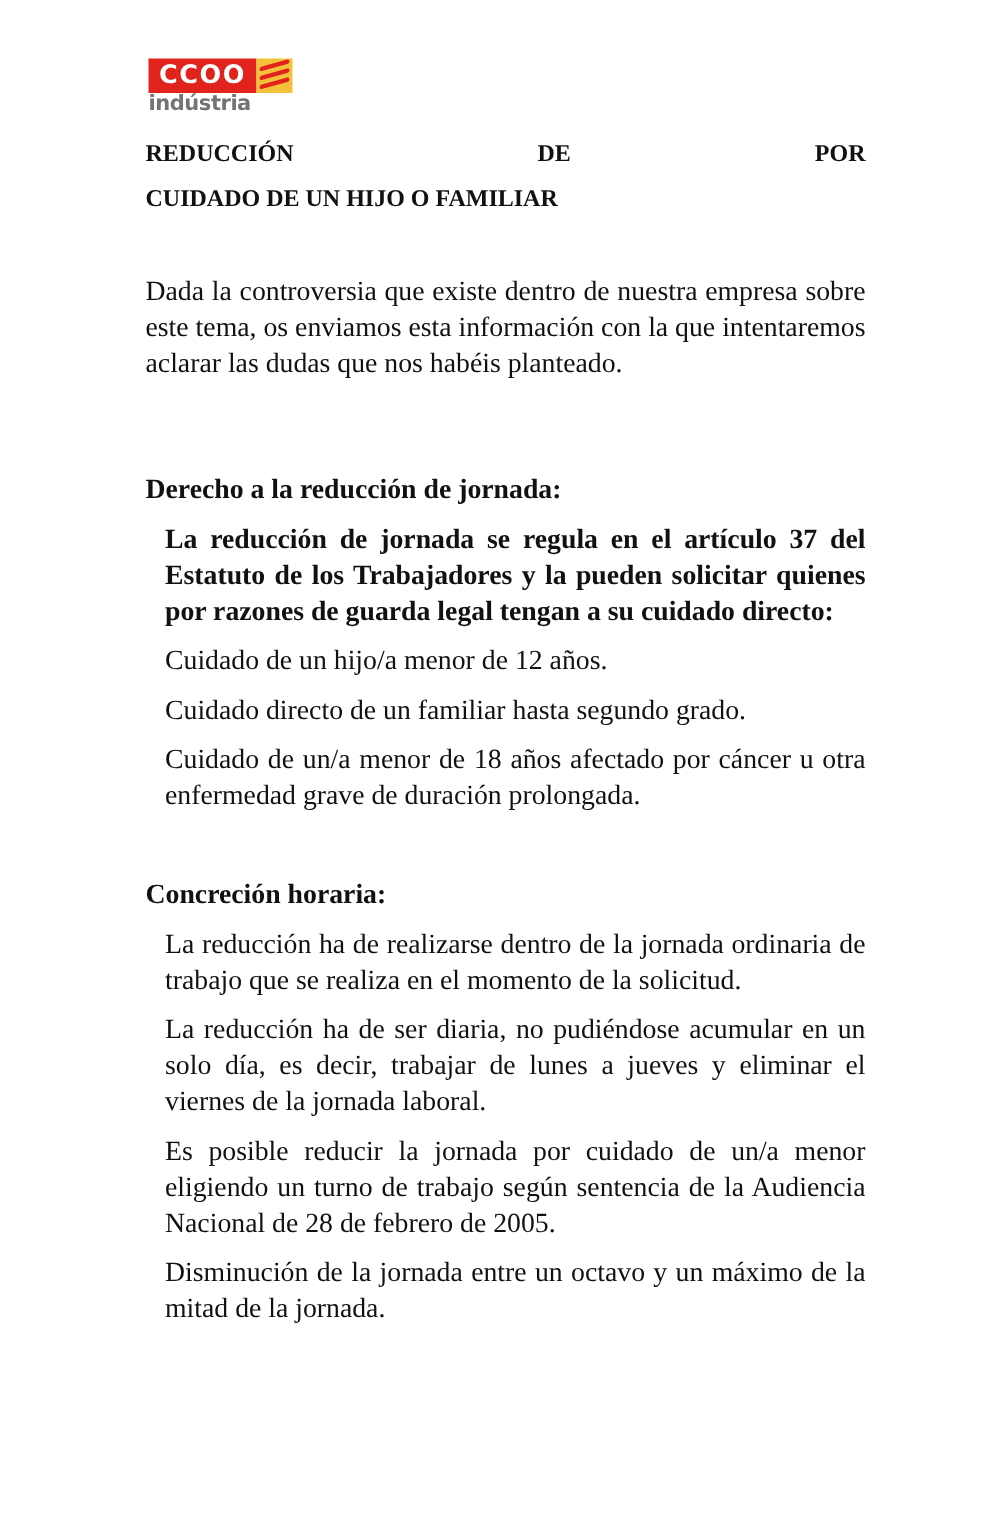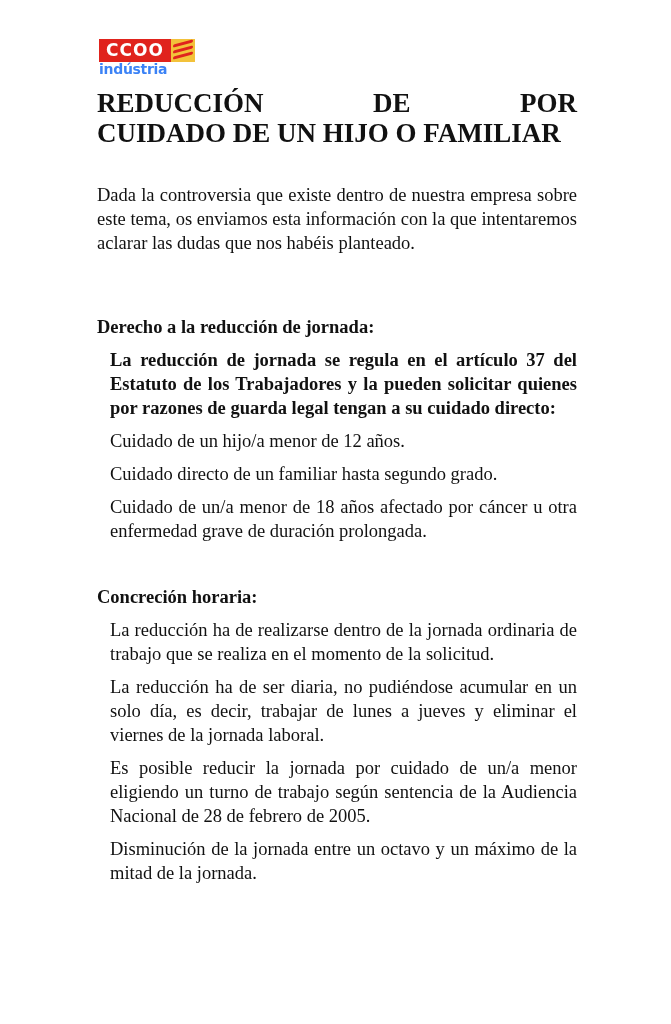--- a/index.html
+++ b/index.html
@@ -7,24 +7,24 @@
       width: 671px; height: 1024px; position: relative; overflow: hidden;
       font-family: "Liberation Serif", "DejaVu Serif", serif;
       color: #111111;
     }
     .logo { position: absolute; left: 99px; top: 39px; width: 100px; height: 40px; }
     .logo-bar { position: absolute; left: 0; top: 0; width: 98px; height: 23px; display: flex; align-items: center; }
     .logo-red { width: 72px; height: 23px; background: #e0231d; display: flex; align-items: center; justify-content: center; }
     .logo-red span { color: #fff; font-family: "DejaVu Sans", sans-serif; font-weight: bold; font-size: 17px; letter-spacing: 1px; line-height: 23px; }
     .logo-flag { width: 24px; height: 23px; background: #f3c23a; position: relative; overflow: hidden; }
     .logo-flag i { position: absolute; left: 2px; width: 20px; height: 3px; background: #e0231d; border-radius: 2px; transform: skewY(-15deg); }
-    .logo-text { position: absolute; left: 0; top: 22px; font-family: "DejaVu Sans", sans-serif; font-weight: bold; font-size: 14px; color: #3b82f6; letter-spacing: -0.3px; }
+    .logo-text { position: absolute; left: 0; top: 22px; font-family: "DejaVu Sans", sans-serif; font-weight: bold; font-size: 14px; color: #737373; letter-spacing: -0.3px; }
 
     .content { position: absolute; left: 97px; top: 88px; width: 480px; }
-    h1 { margin: 0; font-size: 27px; line-height: 30px; font-weight: bold; text-align: justify; text-align-last: auto; }
+    h1 { margin: 0; font-size: 16px; line-height: 30px; font-weight: bold; text-align: justify; text-align-last: auto; }
     h1 .l1 { display: flex; justify-content: space-between; }
     p { margin: 0; font-size: 18.5px; line-height: 24px; text-align: justify; }
     .b { font-weight: bold; }
     .intro { margin-top: 35px; }
     .sec1-title { margin-top: 60px; }
     .gap8 { margin-top: 9px; margin-left: 13px; }
     .sec2-title { margin-top: 42px; }
   </style>
 </head>
 <body>

